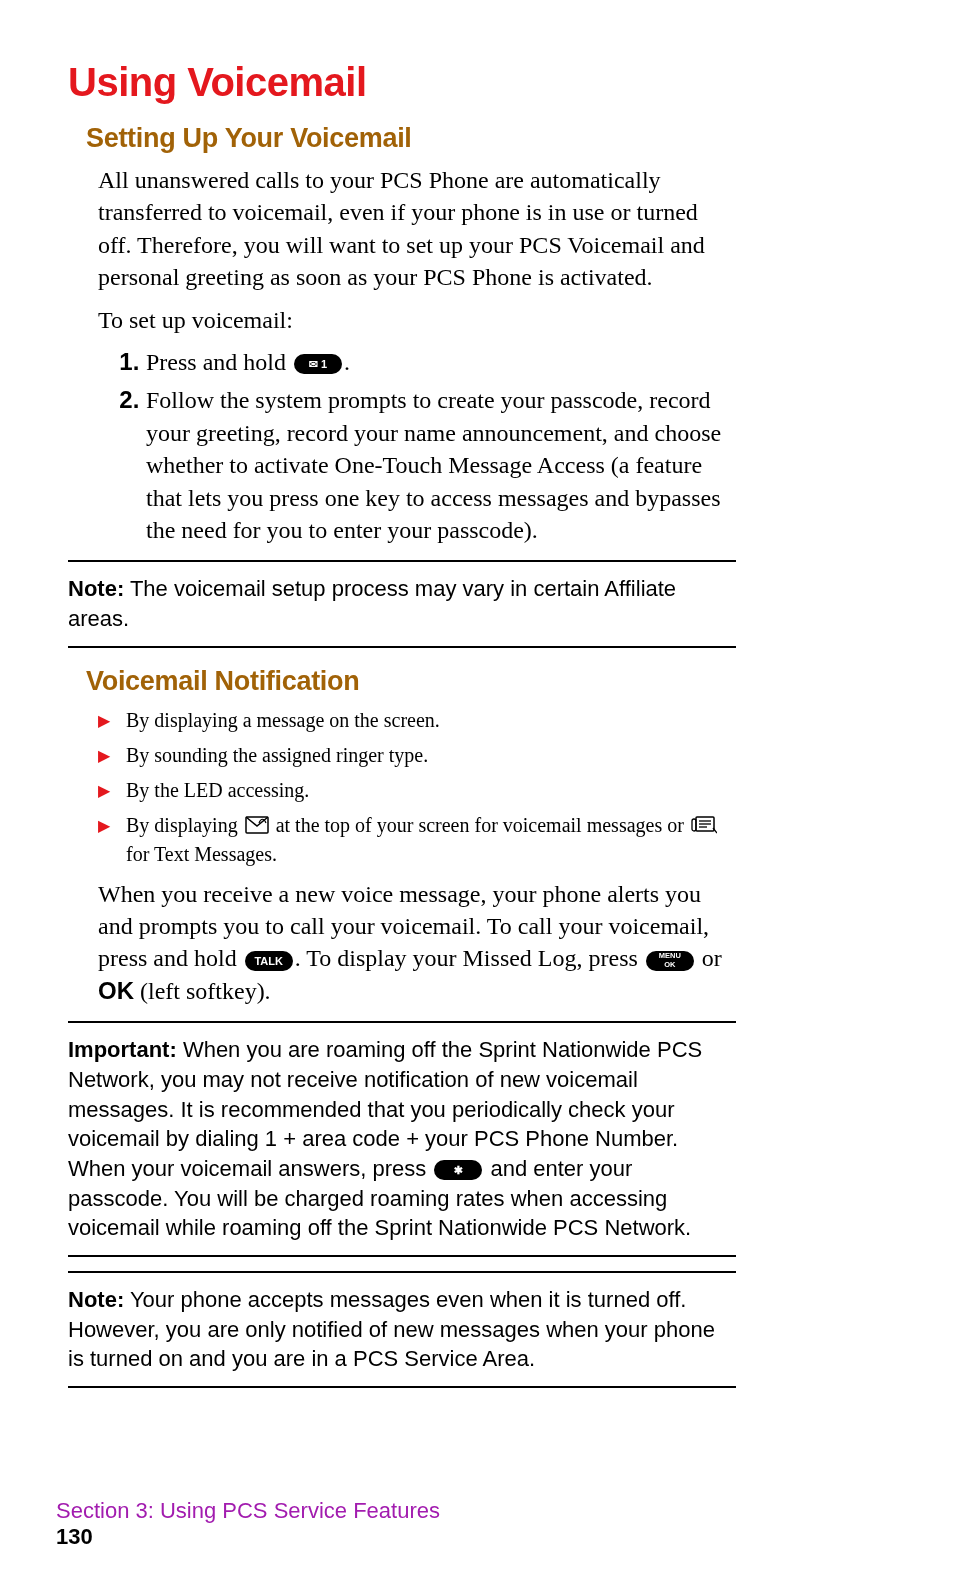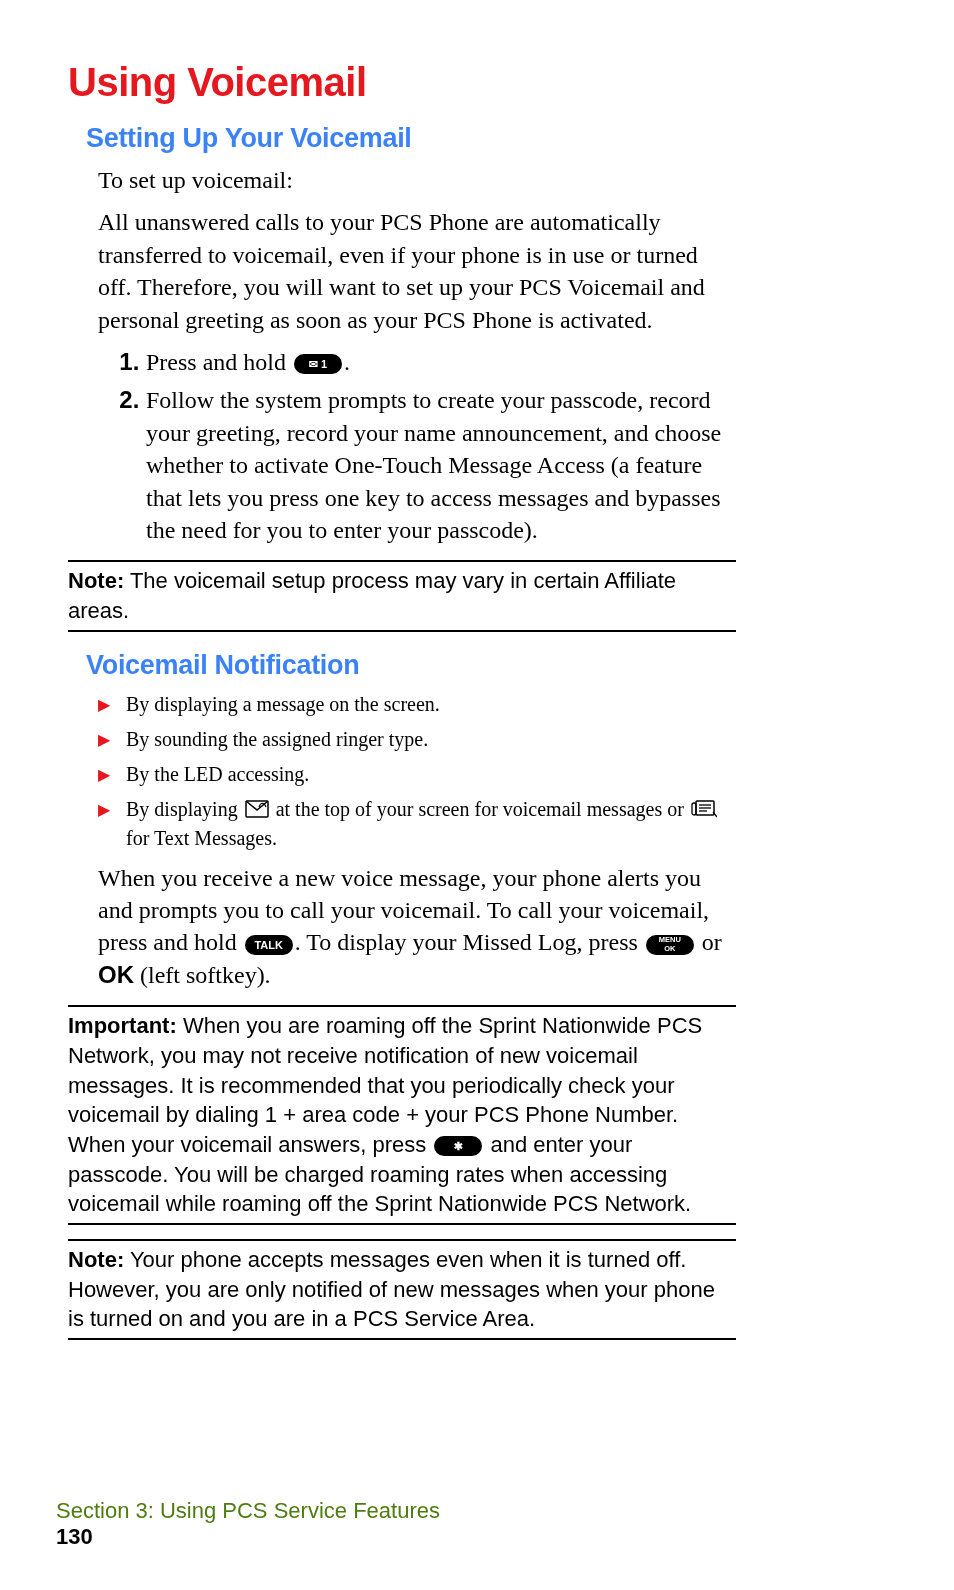--- a/index.html
+++ b/index.html
@@ -18,21 +18,21 @@
   }
   h1.title {
     color: #e4181e;
     font-family: Arial, Helvetica, sans-serif;
     font-weight: 800;
     font-size: 40px;
     margin: 0 0 18px 0;
     letter-spacing: -0.5px;
   }
   h2.subhead {
-    color: #3b82f6;
+    color: #a16207;
     font-family: Arial, Helvetica, sans-serif;
     font-weight: 800;
     font-size: 27px;
     margin: 18px 0 10px 18px;
     letter-spacing: -0.3px;
   }
   .body-text {
     font-size: 24px;
     line-height: 1.35;
     margin: 10px 0 10px 30px;
@@ -66,21 +66,21 @@
     content: "▶";
     color: #e4181e;
     position: absolute;
     left: 0;
     top: 3px;
     font-size: 16px;
   }
   .note-block {
     border-top: 2px solid #000;
     border-bottom: 2px solid #000;
-    padding: 4px 0;
+    padding: 12px 0;
     margin: 14px 0;
     font-family: Arial, Helvetica, sans-serif;
     font-size: 22px;
     line-height: 1.35;
   }
   .note-block .label {
     font-weight: 800;
   }
   .pill {
     display: inline-block;
@@ -110,36 +110,36 @@
     margin: 0 2px;
   }
   .footer {
     position: absolute;
     bottom: 40px;
     left: 56px;
     right: 68px;
     font-family: Arial, Helvetica, sans-serif;
     font-size: 22px;
   }
-  .footer .line1 { font-weight: 400; color:#4d7c0f;margin-top:16px; }
+  .footer .line1 { font-weight: 400; color:#a21caf;margin-top:16px; }
   .footer .line2 { font-weight: 800; display:flex; justify-content:space-between; }
   .bold { font-weight: 800; font-family: Arial, Helvetica, sans-serif; }
 </style>
 </head>
 <body>
 
 <div class="page">
 
   <h1 class="title">Using Voicemail</h1>
 
   <h2 class="subhead">Setting Up Your Voicemail</h2>
 
+  <p class="body-text">All unanswered calls to your PCS Phone are automatically transferred to voicemail, even if your phone is in use or turned off. Therefore, you will want to set up your PCS Voicemail and personal greeting as soon as your PCS Phone is activated.</p>
+
   <p class="body-text">To set up voicemail:</p>
-
-  <p class="body-text">All unanswered calls to your PCS Phone are automatically transferred to voicemail, even if your phone is in use or turned off. Therefore, you will want to set up your PCS Voicemail and personal greeting as soon as your PCS Phone is activated.</p>
 
   <ol class="steps">
     <li>
       <span>Press and hold </span><span class="pill">✉ 1</span><span>.</span>
     </li>
     <li>Follow the system prompts to create your passcode, record your greeting, record your name announcement, and choose whether to activate One-Touch Message Access (a feature that lets you press one key to access messages and bypasses the need for you to enter your passcode).</li>
   </ol>
 
   <div class="note-block">
     <span class="label">Note:</span><span> The voicemail setup process may vary in certain Affiliate areas.</span>

